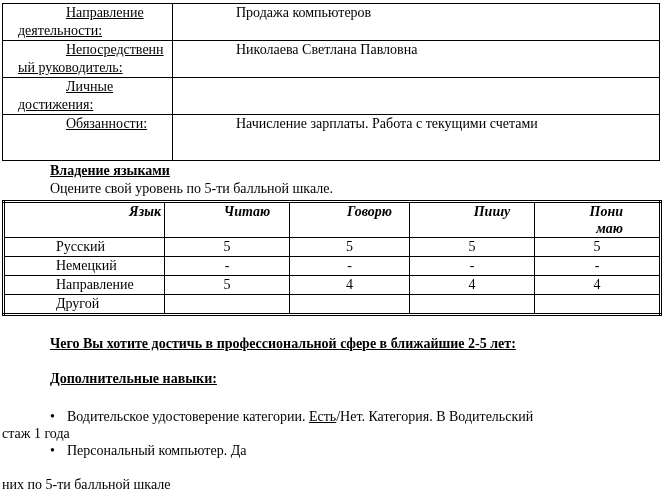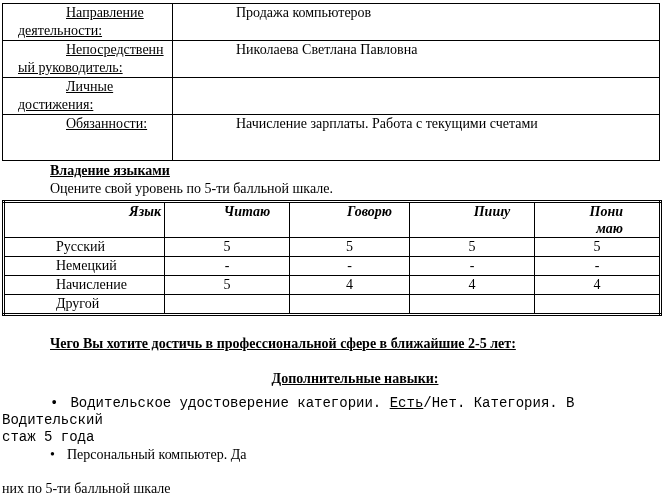--- a/index.html
+++ b/index.html
@@ -81,27 +81,26 @@
   
   .goals-heading {
     margin-top: 19px;
     text-indent: 48px;
     line-height: 18px;
   }
   .skills-heading {
     margin-top: 17px;
     text-indent: 48px;
     line-height: 18px;
-    text-align: center;
   }
   .bullet-item {
     text-indent: 48px;
     line-height: 17px;
   }
-  .bullet-item.first { margin-top: 7px; font-family: Liberation Mono, monospace; }
+  .bullet-item.first { margin-top: 20px; }
   .bullet-mark { margin-right: 12px; }
   .programs-note {
     text-indent: 48px;
     line-height: 17px;
   }
 </style>
 </head>
 <body>
 
 <table class="profile-table">
@@ -176,21 +175,21 @@
       <td class="num">5</td>
     </tr>
     <tr>
       <td class="lang-col">Немецкий</td>
       <td class="num">-</td>
       <td class="num">-</td>
       <td class="num">-</td>
       <td class="num">-</td>
     </tr>
     <tr>
-      <td class="lang-col">Начисление</td>
+      <td class="lang-col">Направление</td>
       <td class="num">5</td>
       <td class="num">4</td>
       <td class="num">4</td>
       <td class="num">4</td>
     </tr>
     <tr>
       <td class="lang-col">Другой</td>
       <td class="num"></td>
       <td class="num"></td>
       <td class="num"></td>
@@ -202,21 +201,21 @@
 <div class="goals-heading">
   <span class="b u">Чего Вы хотите достичь в профессиональной сфере в ближайшие 2-5 лет:</span>
 </div>
 
 <div class="skills-heading">
   <span class="b u">Дополнительные навыки:</span>
 </div>
 
 <div class="bullet-item first">
   <span class="bullet-mark">•</span><span>Водительское удостоверение категории. </span><span class="u">Есть</span><span>/Нет. Категория. В Водительский</span><br>
-  <span>стаж 5 года</span>
+  <span>стаж 1 года</span>
 </div>
 
 <div class="bullet-item">
   <span class="bullet-mark">•</span><span>Персональный компьютер. Да</span>
 </div>
 
 <div class="programs-note i">
   <br>
   <span>них по 5-ти балльной шкале</span>
 </div>

